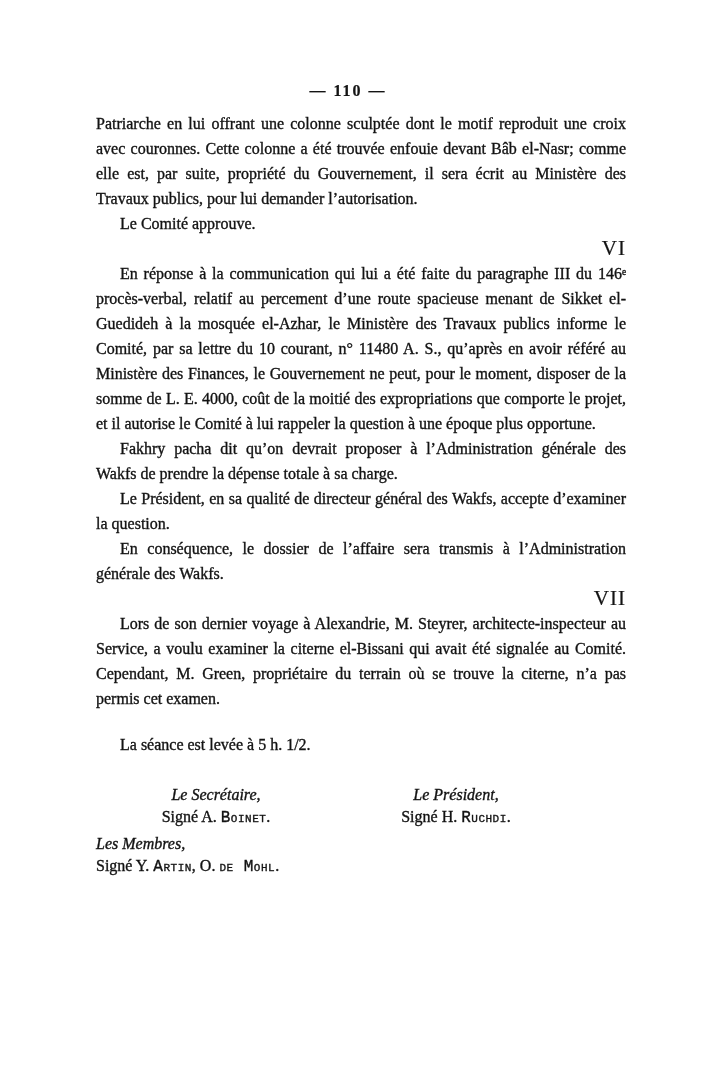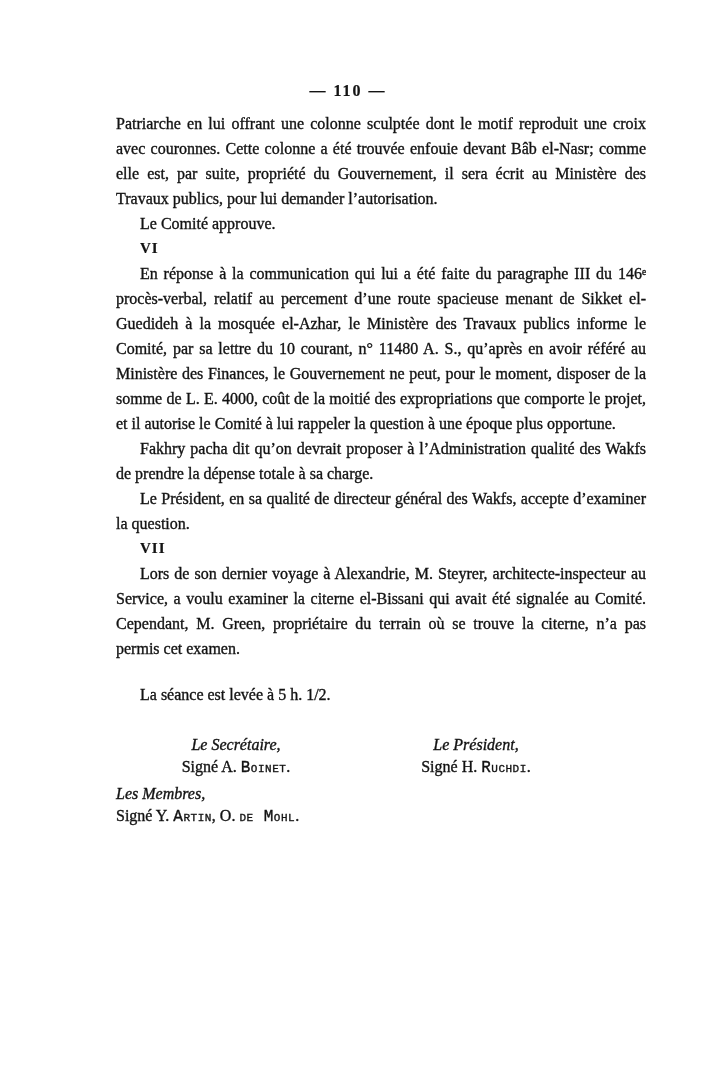--- a/index.html
+++ b/index.html
@@ -34,35 +34,34 @@
     -webkit-text-stroke: 0.2px #131313;
   }
   .body-text {
     position: absolute;
     top: 111px;
     left: 96px;
     width: 530px;
     font-size: 16px;
     line-height: 25px;
     text-align: justify;
-    margin-left: 20px;
   }
   .body-text p {
     margin: 0;
     text-indent: 24px;
   }
   .body-text p.no-indent {
     text-indent: 0;
   }
   .section-heading {
     margin: 7px 0 9px 0;
-    text-align: left;
+    text-align: right;
     text-indent: 0;
-    font-size: 15px;
-    font-weight: bold;
+    font-size: 21px;
+    font-weight: normal;
     letter-spacing: 1px;
     -webkit-text-stroke: 0.2px #131313;
   }
   .closing {
     margin-top: 21px !important;
   }
   .signatures {
     margin-top: 27px;
     text-align: left;
   }
@@ -102,24 +101,25 @@
   <div class="body-text">
 
     <p class="no-indent">Patriarche en lui offrant une colonne sculptée dont le motif reproduit une croix avec couronnes. Cette colonne a été trouvée enfouie devant Bâb el-Nasr; comme elle est, par suite, propriété du Gouvernement, il sera écrit au Ministère des Travaux publics, pour lui demander l’autorisation.</p>
 
     <p>Le Comité approuve.</p>
 
     <p class="section-heading">VI</p>
 
     <p>En réponse à la communication qui lui a été faite du paragraphe III du 146ᵉ procès-verbal, relatif au percement d’une route spacieuse menant de Sikket el-Guedideh à la mosquée el-Azhar, le Ministère des Travaux publics informe le Comité, par sa lettre du 10 courant, n° 11480 A. S., qu’après en avoir référé au Ministère des Finances, le Gouvernement ne peut, pour le moment, disposer de la somme de L. E. 4000, coût de la moitié des expropriations que comporte le projet, et il autorise le Comité à lui rappeler la question à une époque plus opportune.</p>
 
-    <p>Fakhry pacha dit qu’on devrait proposer à l’Administration qualité des Wakfs de prendre la dépense totale à sa charge.</p>
+    <p>Fakhry pacha dit qu’on devrait proposer à l’Administration générale des Wakfs de prendre la dépense totale à sa charge.</p>
 
     <p>Le Président, en sa qualité de directeur général des Wakfs, accepte d’examiner la question.</p>
 
+    <p>En conséquence, le dossier de l’affaire sera transmis à l’Administration générale des Wakfs.</p>
 
     <p class="section-heading">VII</p>
 
     <p>Lors de son dernier voyage à Alexandrie, M. Steyrer, architecte-inspecteur au Service, a voulu examiner la citerne el-Bissani qui avait été signalée au Comité. Cependant, M. Green, propriétaire du terrain où se trouve la citerne, n’a pas permis cet examen.</p>
 
 
     <p class="closing">La séance est levée à 5 h. 1/2.</p>
 
     <div class="signatures">
 

